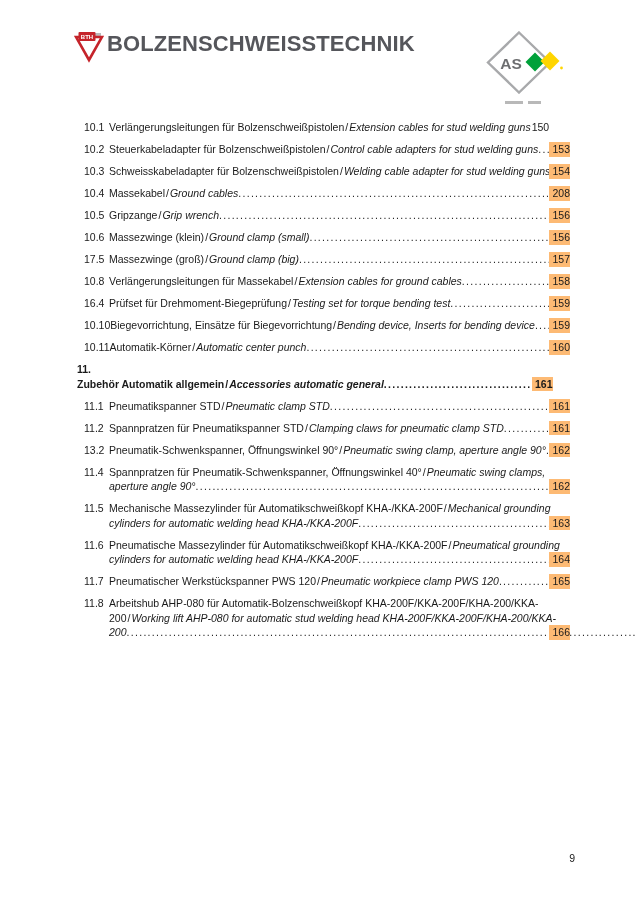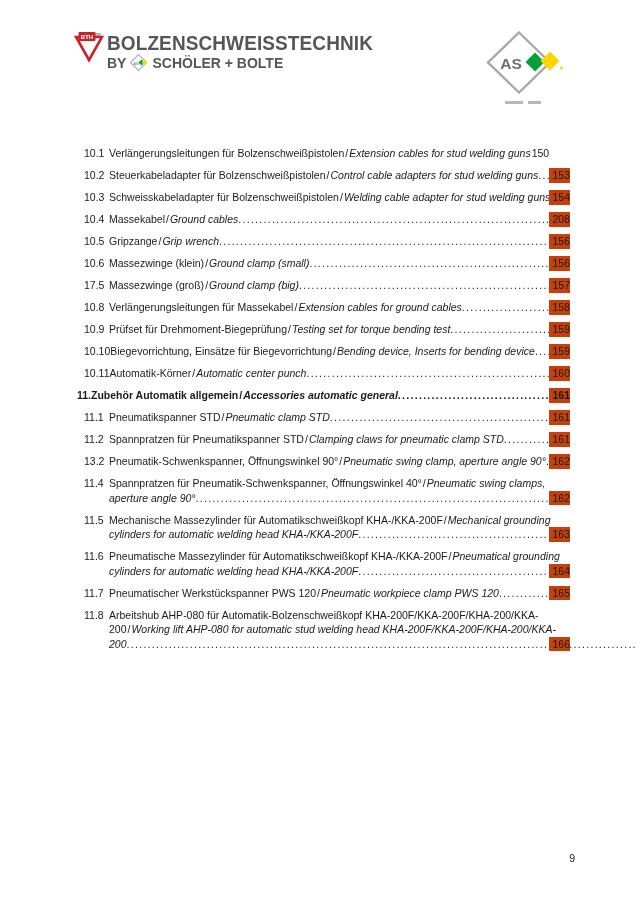--- a/index.html
+++ b/index.html
@@ -11,52 +11,52 @@
     color: #1a1a1a;
     overflow: hidden;
   }
 
   
   .header { position: absolute; left: 0; top: 0; width: 100%; height: 110px; }
   .brand { position: absolute; left: 74px; top: 30px; display: flex; align-items: flex-start; }
   .bth-triangle { position: relative; width: 30px; height: 34px; flex: 0 0 auto; }
   .brand-text { margin-left: 3px; }
   .brand-line1 {
-    font-size: 19px; font-weight: 700; color: #55565b;
+    font-size: 22px; font-weight: 700; color: #55565b;
     letter-spacing: 0.1px; line-height: 18px; margin-top: 4px;
     transform: scaleY(1.04); transform-origin: left top;
   }
   .brand-line2 {
     display: flex; align-items: center; gap: 3px;
     font-size: 14px; font-weight: 700; color: #55565b; line-height: 18px; margin-top: 1px;
   }
   .mini-diamond { display: inline-block; width: 20px; height: 20px; }
 
   .as-logo { position: absolute; left: 486px; top: 31px; width: 80px; text-align: center; }
   .as-caption {
     margin: 3px auto 0 auto; width: 42px; height: 3px;
     background: linear-gradient(90deg, #9a9a9a 0 18px, #ffffff 18px 23px, #9a9a9a 23px 36px, #ffffff 36px 42px);
     opacity: 0.7;
   }
 
   
-  .toc { position: absolute; left: 84px; right: 66px; top: 120px; margin-top: 26px; }
+  .toc { position: absolute; left: 84px; right: 66px; top: 120px; }
   .toc-row {
     display: flex; align-items: flex-start;
     font-size: 10.5px; line-height: 14.5px;
     margin-bottom: 7.5px; color: #1a1a1a;
   }
   .toc-num { flex: 0 0 auto; min-width: 25px; white-space: nowrap; }
   .toc-body { flex: 1 1 auto; position: relative; min-width: 0; }
   .toc-sep { margin: 0 1px; }
   .toc-en { font-style: italic; }
   .toc-dots { letter-spacing: 1.3px; }
-  .toc-pg { position: absolute; right: 0; bottom: 0; background: #c2410c; padding-left: 3px; }
+  .toc-pg { position: absolute; right: 0; bottom: 0; background: #fdba74; padding-left: 3px; }
   .toc-pg.inline { position: static; background: transparent; padding-left: 1px; text-align: right; }
-  .toc-row.section { font-weight: 700; margin-left: -7px; }
+  .toc-row.section { font-weight: 700; margin-left: -7px; flex-direction: column; }
   .toc-row.section .toc-num { min-width: 0; }
 
   
   .page-number { position: absolute; right: 61px; top: 852px; font-size: 10.5px; color: #1a1a1a; }
 </style>
 </head>
 <body>
 
 <div class="page">
 
@@ -66,32 +66,20 @@
       <div class="bth-triangle">
         <svg width="30" height="34" viewBox="0 0 30 34">
           <rect x="20" y="3" width="7" height="8" fill="#b9babc"></rect>
           <polygon points="2,7 28,7 15,30" fill="#ffffff" stroke="#c5242b" stroke-width="2.6" stroke-linejoin="miter"></polygon>
           <rect x="4.5" y="2" width="17" height="9" rx="1" fill="#c5242b"></rect>
           <text x="13" y="9" font-size="6" font-weight="bold" fill="#ffffff" text-anchor="middle" font-family="Liberation Sans, sans-serif">BTH</text>
         </svg>
       </div>
       <div class="brand-text">
         <div class="brand-line1">BOLZENSCHWEISSTECHNIK</div>
-        <div class="brand-line2">
-          <span>BY</span>
-          <span class="mini-diamond">
-            <svg width="20" height="20" viewBox="0 0 20 20">
-              <polygon points="9.5,1.5 17.5,9.5 9.5,17.5 1.5,9.5" fill="#ffffff" stroke="#b9babc" stroke-width="1.4"></polygon>
-              <text x="7" y="11.5" font-size="4" font-weight="bold" fill="#8a8b8d" text-anchor="middle" font-family="Liberation Sans, sans-serif">AS</text>
-              <polygon points="12.5,6.5 15.5,9.5 12.5,12.5 9.5,9.5" fill="#00a13a"></polygon>
-              <polygon points="15.5,6.8 18.3,9.5 15.5,12.2 12.7,9.5" fill="#ffd500"></polygon>
-            </svg>
-          </span>
-          <span>SCHÖLER + BOLTE</span>
-        </div>
       </div>
     </div>
 
     <div class="as-logo">
       <svg width="80" height="63" viewBox="0 0 80 63">
         <polygon points="33,1.5 64,31.5 33,61.5 2,31.5" fill="#ffffff" stroke="#a8a9ab" stroke-width="2.4"></polygon>
         <text x="25" y="37.5" font-size="15.5" font-weight="bold" fill="#6d6e70" text-anchor="middle" font-family="Liberation Sans, sans-serif">AS</text>
         <polygon points="49,21.5 58.5,31 49,40.5 39.5,31" fill="#00a13a"></polygon>
         <polygon points="64,20.5 73.5,30 64,39.5 54.5,30" fill="#ffd500"></polygon>
         <circle cx="75.5" cy="37" r="1.4" fill="#ffd500"></circle>
@@ -128,21 +116,21 @@
       </div>
       <div class="toc-row">
         <span class="toc-num">17.5</span>
         <span class="toc-body"><span class="toc-de">Massezwinge (groß)</span><span class="toc-sep">/</span><span class="toc-en">Ground clamp (big)</span><span class="toc-dots">................................................................</span><span class="toc-pg">157</span></span>
       </div>
       <div class="toc-row">
         <span class="toc-num">10.8</span>
         <span class="toc-body"><span class="toc-de">Verlängerungsleitungen für Massekabel</span><span class="toc-sep">/</span><span class="toc-en">Extension cables for ground cables</span><span class="toc-dots">.........................</span><span class="toc-pg">158</span></span>
       </div>
       <div class="toc-row">
-        <span class="toc-num">10.9</span>
+        <span class="toc-num">16.4</span>
         <span class="toc-body"><span class="toc-de">Prüfset für Drehmoment-Biegeprüfung</span><span class="toc-sep">/</span><span class="toc-en">Testing set for torque bending test</span><span class="toc-dots">............................</span><span class="toc-pg">159</span></span>
       </div>
       <div class="toc-row">
         <span class="toc-num">10.10</span>
         <span class="toc-body"><span class="toc-de">Biegevorrichtung, Einsätze für Biegevorrichtung</span><span class="toc-sep">/</span><span class="toc-en">Bending device, Inserts for bending device</span><span class="toc-dots">........</span><span class="toc-pg">159</span></span>
       </div>
       <div class="toc-row">
         <span class="toc-num">10.11</span>
         <span class="toc-body"><span class="toc-de">Automatik-Körner</span><span class="toc-sep">/</span><span class="toc-en">Automatic center punch</span><span class="toc-dots">..............................................................</span><span class="toc-pg">160</span></span>
       </div>

